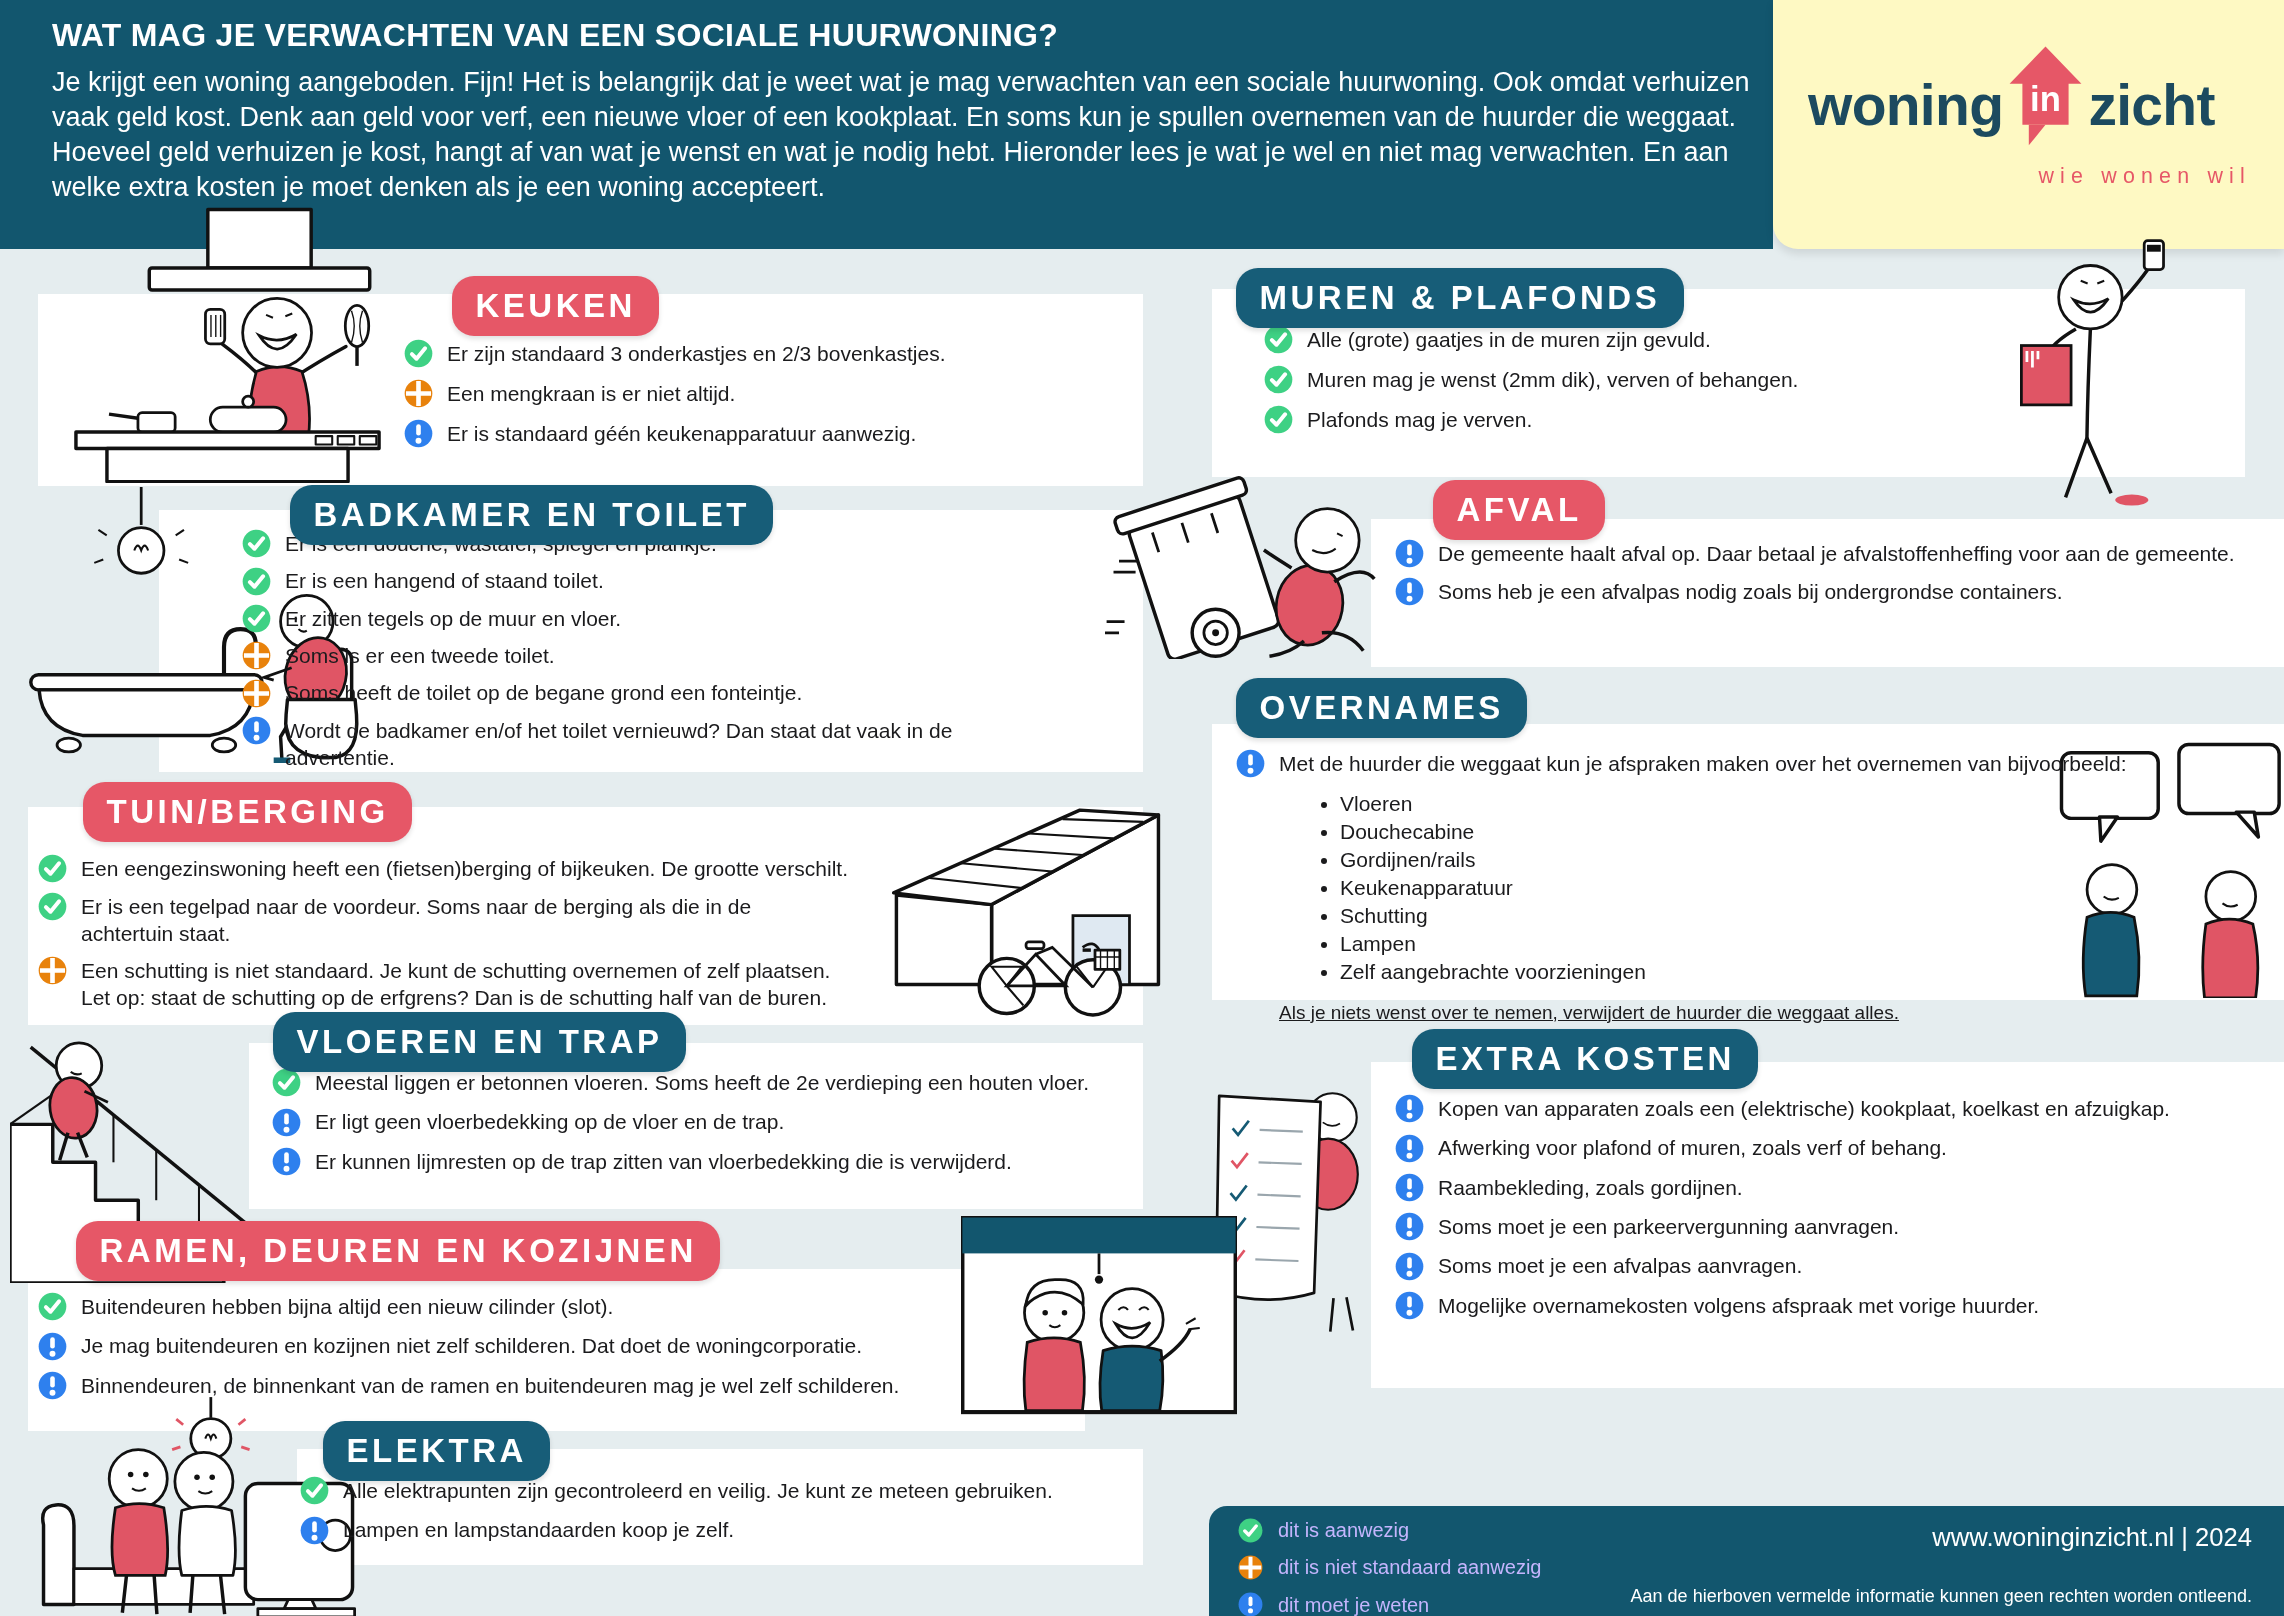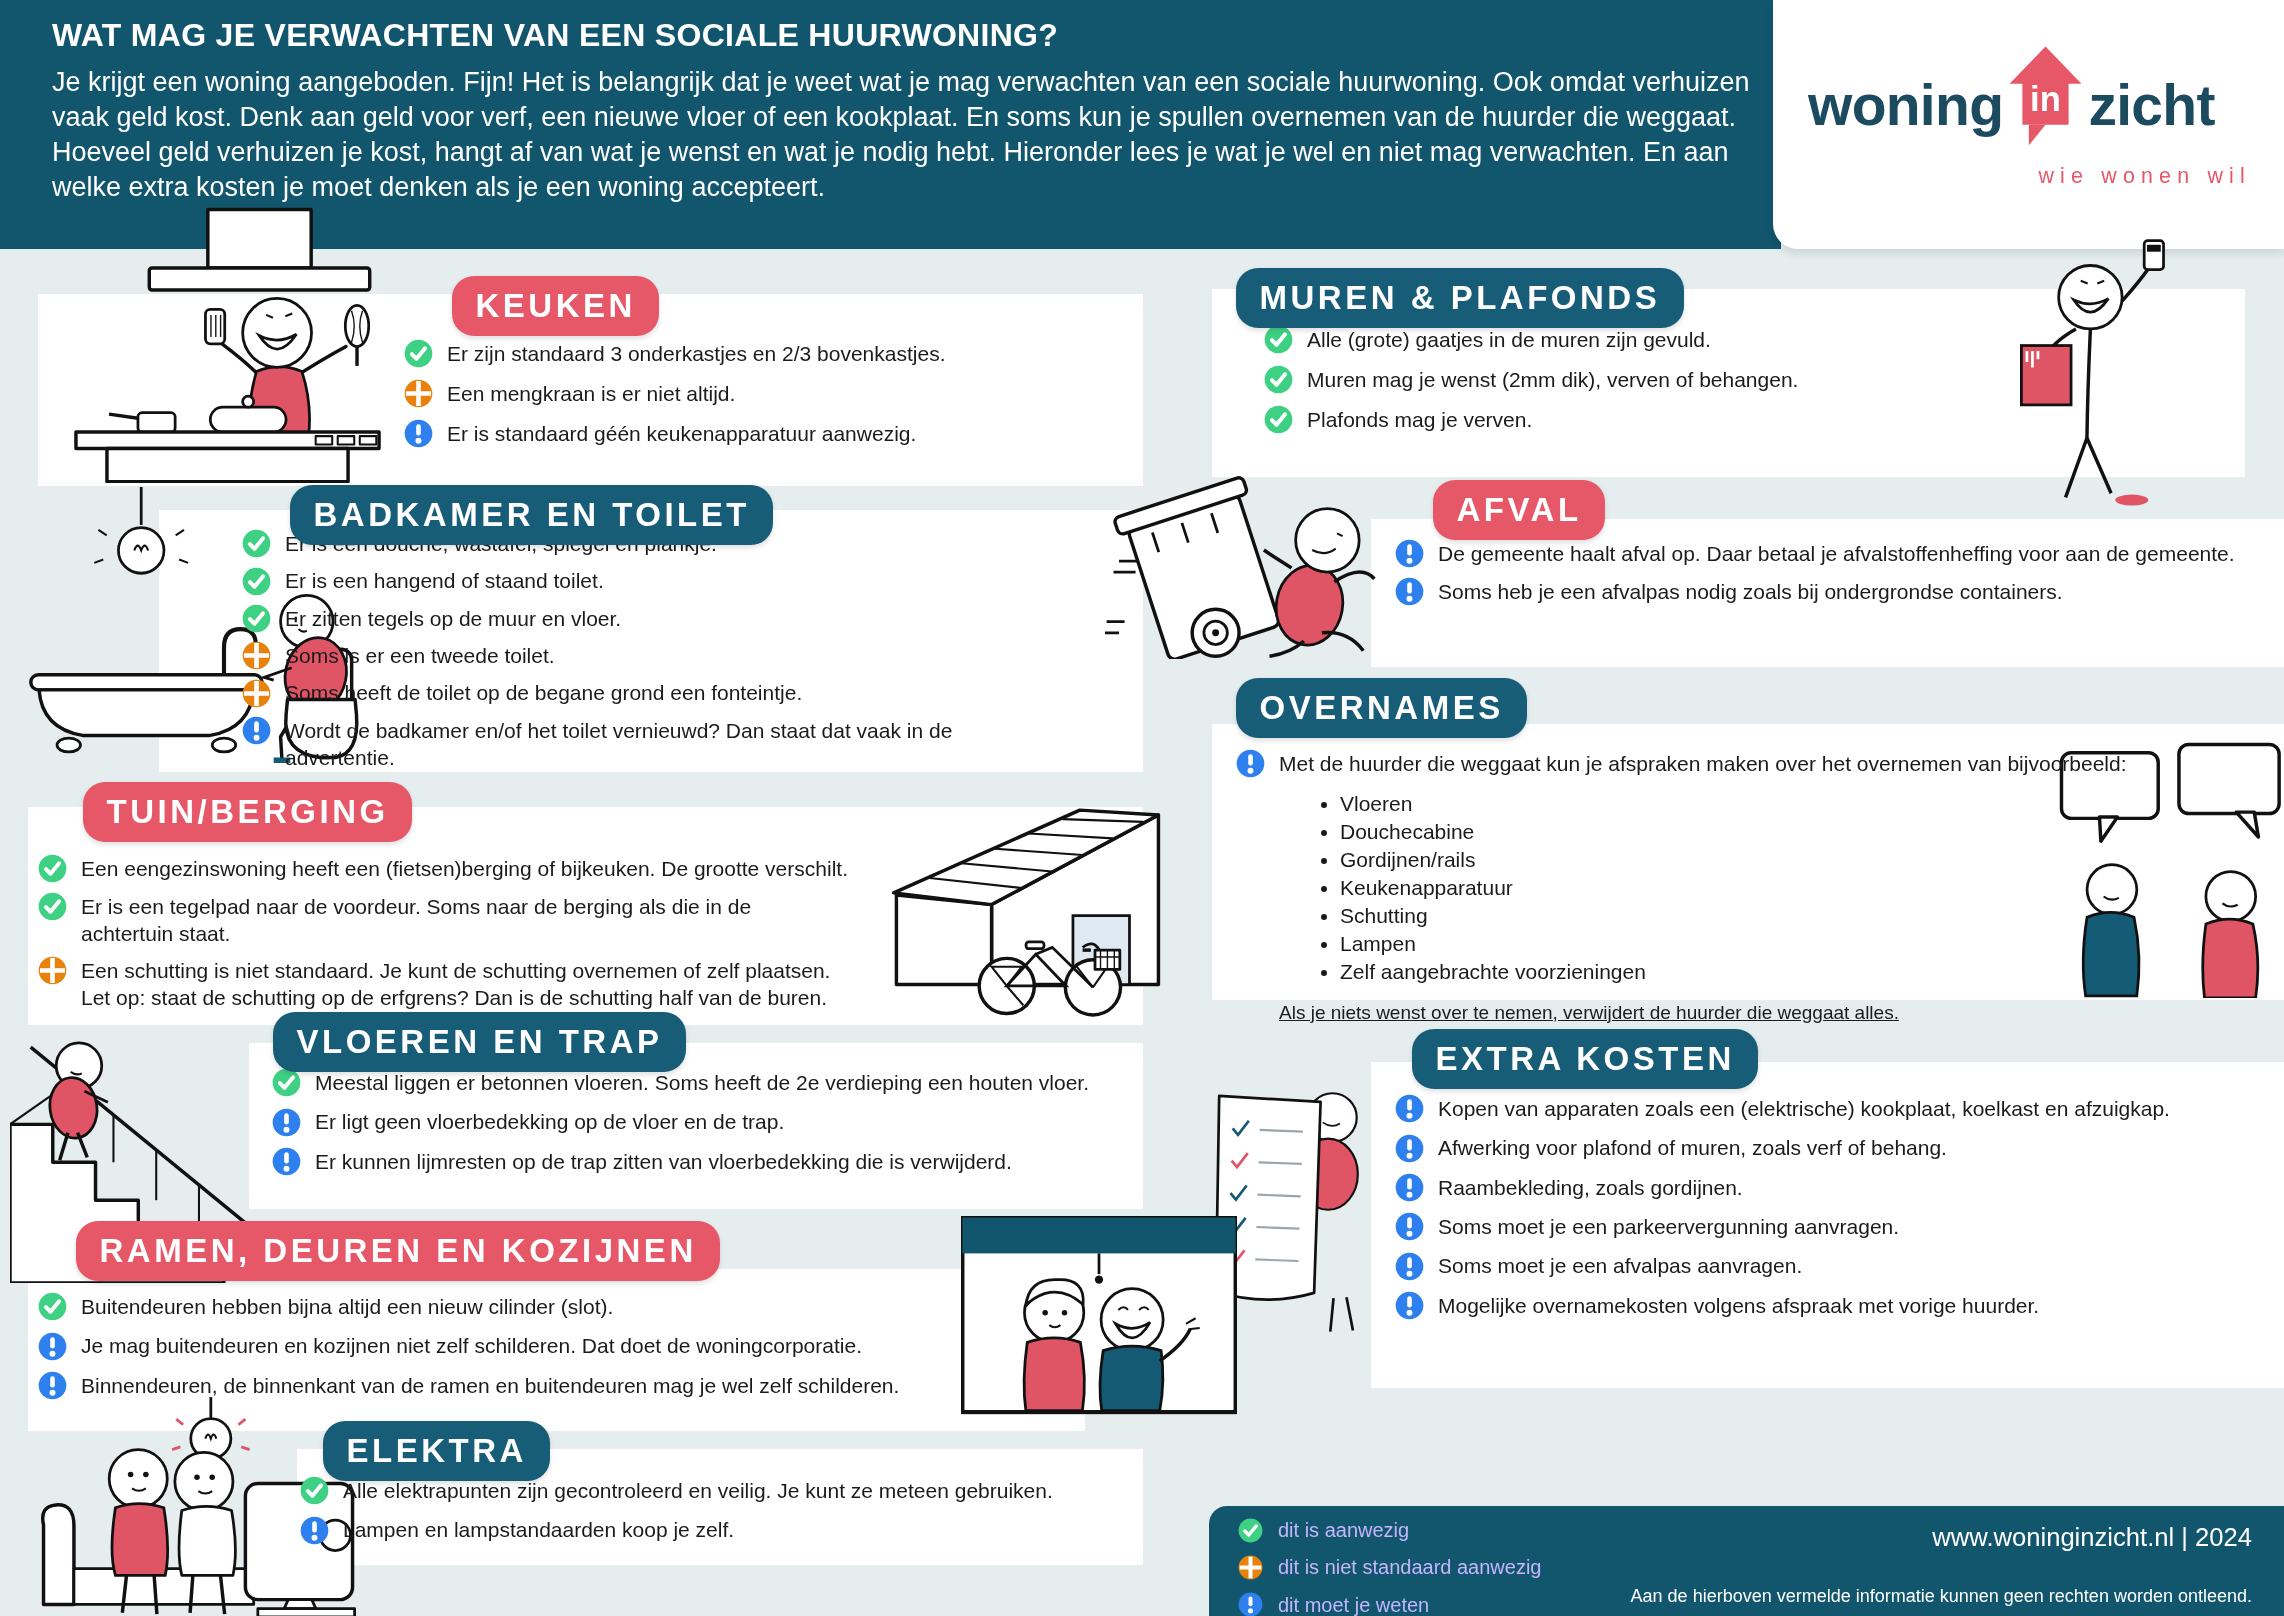--- a/index.html
+++ b/index.html
@@ -1,21 +1,21 @@
 <!DOCTYPE html>
 <html style="font-size:11px"><head>
 <meta charset="utf-8">
 <style>
   html,body{margin:0;padding:0;}
   #page{position:relative;width:2284px;height:1616px;background:#e5edef;overflow:hidden;
          font-family:"Liberation Sans","DejaVu Sans",sans-serif;color:#1b1b1d;}
-  .header{position:absolute;left:0;top:0;width:1773px;height:249px;background:#12566e;padding-left:8px;}
+  .header{position:absolute;left:0;top:0;width:1773px;height:249px;background:#12566e;}
   .page-title{position:absolute;left:52px;top:16.6px;font-size:32px;font-weight:bold;color:#fff;letter-spacing:0.3px;}
   .intro{position:absolute;left:52px;top:65px;width:1699px;font-size:27px;line-height:35px;color:#fff;}
-  .logo-panel{position:absolute;left:1773px;top:0;width:511px;height:249px;background:#ffffff;border-radius:0 0 0 25px;box-shadow:0 4.1px 8.3px rgba(0,0,0,.10);}
+  .logo-panel{position:absolute;left:1773px;top:0;width:511px;height:249px;background:#fef9c3;border-radius:0 0 0 25px;box-shadow:0 4.1px 8.3px rgba(0,0,0,.10);}
   .logo-row{position:absolute;left:35px;top:62px;display:flex;align-items:center;}
   .logo-word{font-size:57px;font-weight:bold;color:#1c4a5f;letter-spacing:-0.7px;}
   .logo-house{width:77px;height:104px;margin:0 4.1px;margin-top:-18px;}
   .logo-tagline{position:absolute;right:33px;top:164px;font-size:21.4px;letter-spacing:6.2px;color:#e65767;}
   .card{position:absolute;background:#fff;}
   .badge{position:absolute;color:#fff;font-size:33px;font-weight:600;letter-spacing:3.5px;
          padding:11px 23.5px;border-radius:22px;white-space:nowrap;z-index:5;box-shadow:0 2.8px 5.5px rgba(0,0,0,.12);}
   .badge-red{background:#e65767;}
   .badge-teal{background:#175d78;}
   .list{position:absolute;display:flex;flex-direction:column;z-index:4;}

